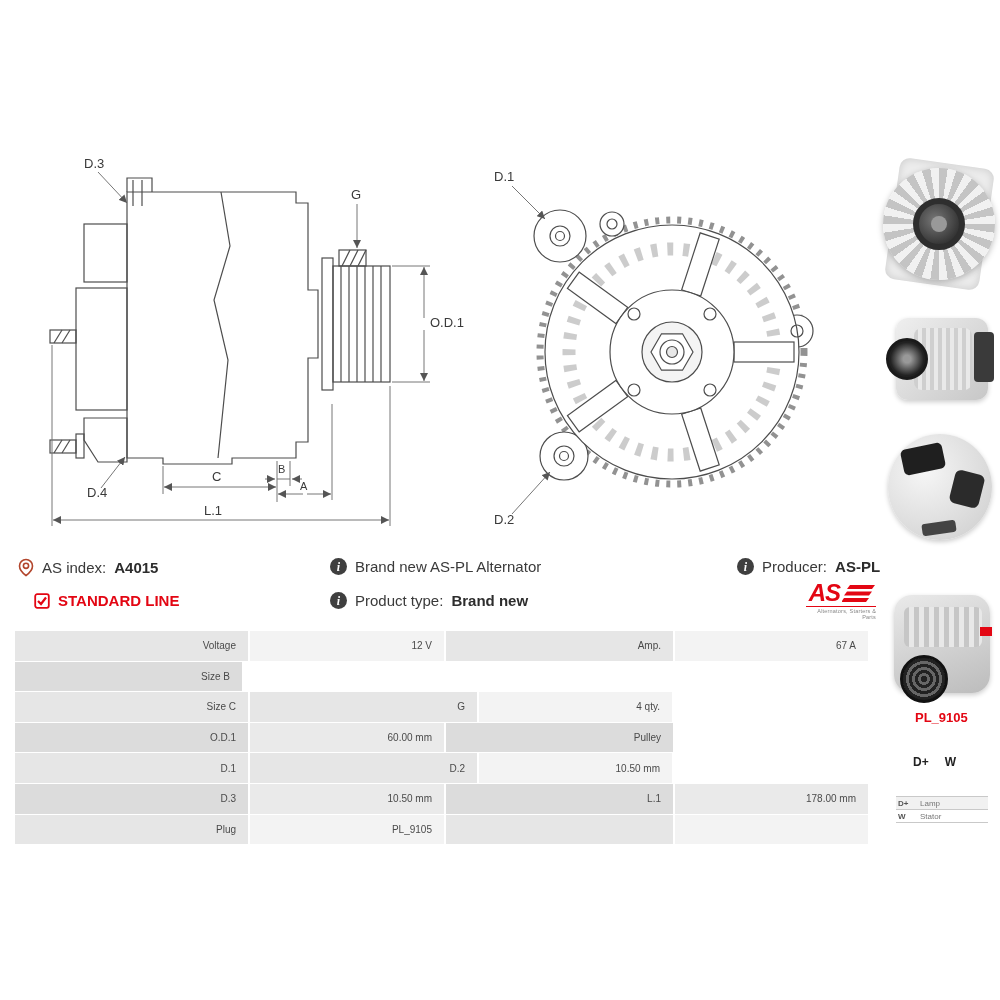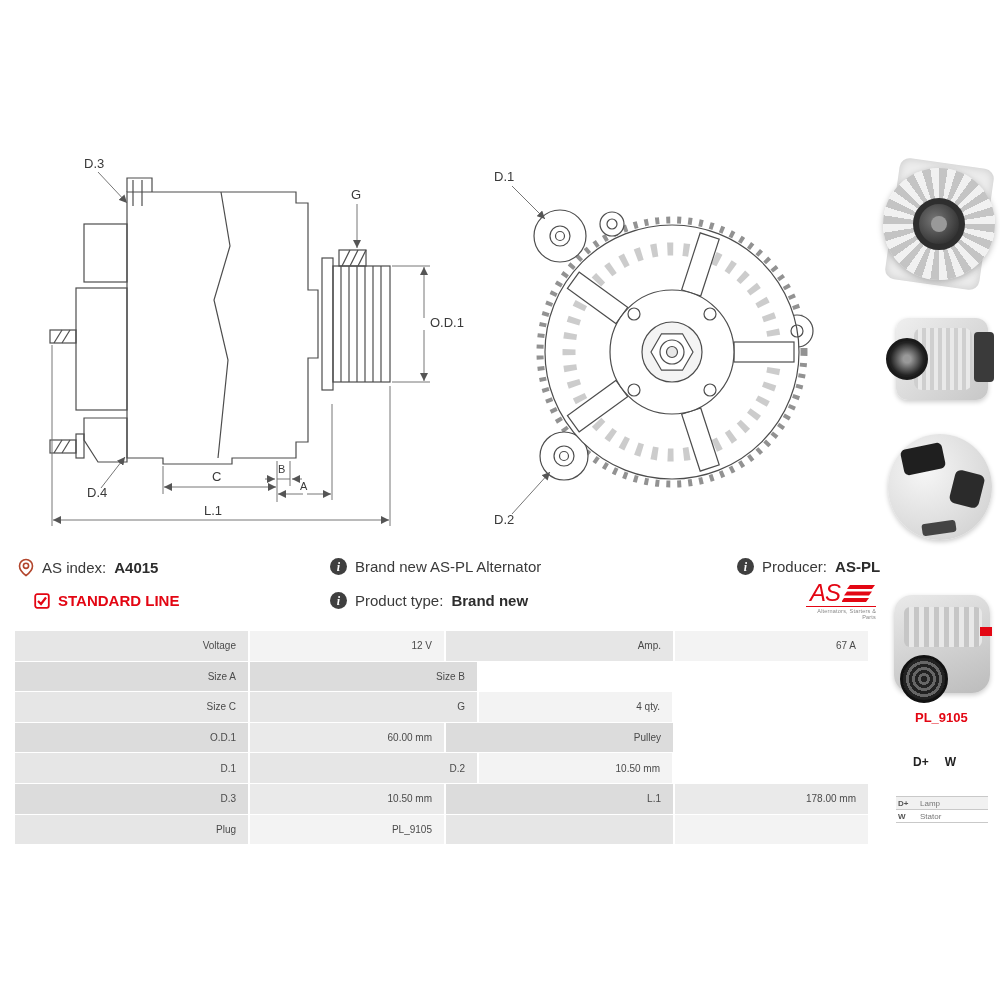--- a/index.html
+++ b/index.html
@@ -53,21 +53,21 @@
   .info-item { position:absolute; display:flex; align-items:center; gap:8px; font-size:15px; color:#3a3a3a; white-space:nowrap; }
   .info-item b { color:#2d2d2d; }
   .badge-red { color:#e30613; font-weight:bold; }
   .info-icon { width:17px; height:17px; min-width:17px; border-radius:50%; background:#3f3f3f; color:#fff;
                display:flex; align-items:center; justify-content:center; }
   .info-icon::after { content:"i"; font-family:"Liberation Serif", serif; font-style:italic; font-weight:bold; font-size:12px; line-height:1; }
 
   
   .aslogo { position:absolute; left:806px; top:582px; width:70px; text-align:right; }
   .asrow { display:flex; align-items:flex-end; justify-content:flex-end; gap:2px; }
-  .astext { color:#e30613; font-weight:normal; font-style:italic; font-size:24px; line-height:0.9; letter-spacing:-1px; }
+  .astext { color:#e30613; font-weight:bold; font-style:italic; font-size:24px; line-height:0.9; letter-spacing:-1px; }
   .ascaption { font-size:5.5px; color:#888; letter-spacing:.2px; margin-top:2px; border-top:1px solid #e30613; padding-top:1px; }
 
   
   .spec-table { position:absolute; left:15px; top:631px; width:855px; }
   .srow { display:flex; height:30.6px; }
   .cell { display:flex; align-items:center; justify-content:flex-end; padding-right:12px; font-size:10px; color:#4a4a4a;
           border-right:2px solid #fff; border-bottom:1px solid #fff; }
   .c1 { width:235px; } .c2 { width:196px; } .c3 { width:229px; } .c4 { width:193px; border-right:none; }
   .srow:nth-child(odd)  .lab { background:#e6e6e6; }
   .srow:nth-child(odd)  .val { background:#f3f3f3; }
@@ -290,21 +290,20 @@
   </div>
 
   <div class="spec-table">
     <div class="srow">
       <div class="cell lab c1">Voltage</div>
       <div class="cell val c2">12 V</div>
       <div class="cell lab c3">Amp.</div>
       <div class="cell val c4">67 A</div>
     </div>
     <div class="srow">
-      <div class="cell lab c1">Size A</div>
       <div class="cell lab c3">Size B</div>
     </div>
     <div class="srow">
       <div class="cell lab c1">Size C</div>
       <div class="cell lab c3">G</div>
       <div class="cell val c4">4 qty.</div>
     </div>
     <div class="srow">
       <div class="cell lab c1">O.D.1</div>
       <div class="cell val c2">60.00 mm</div>

